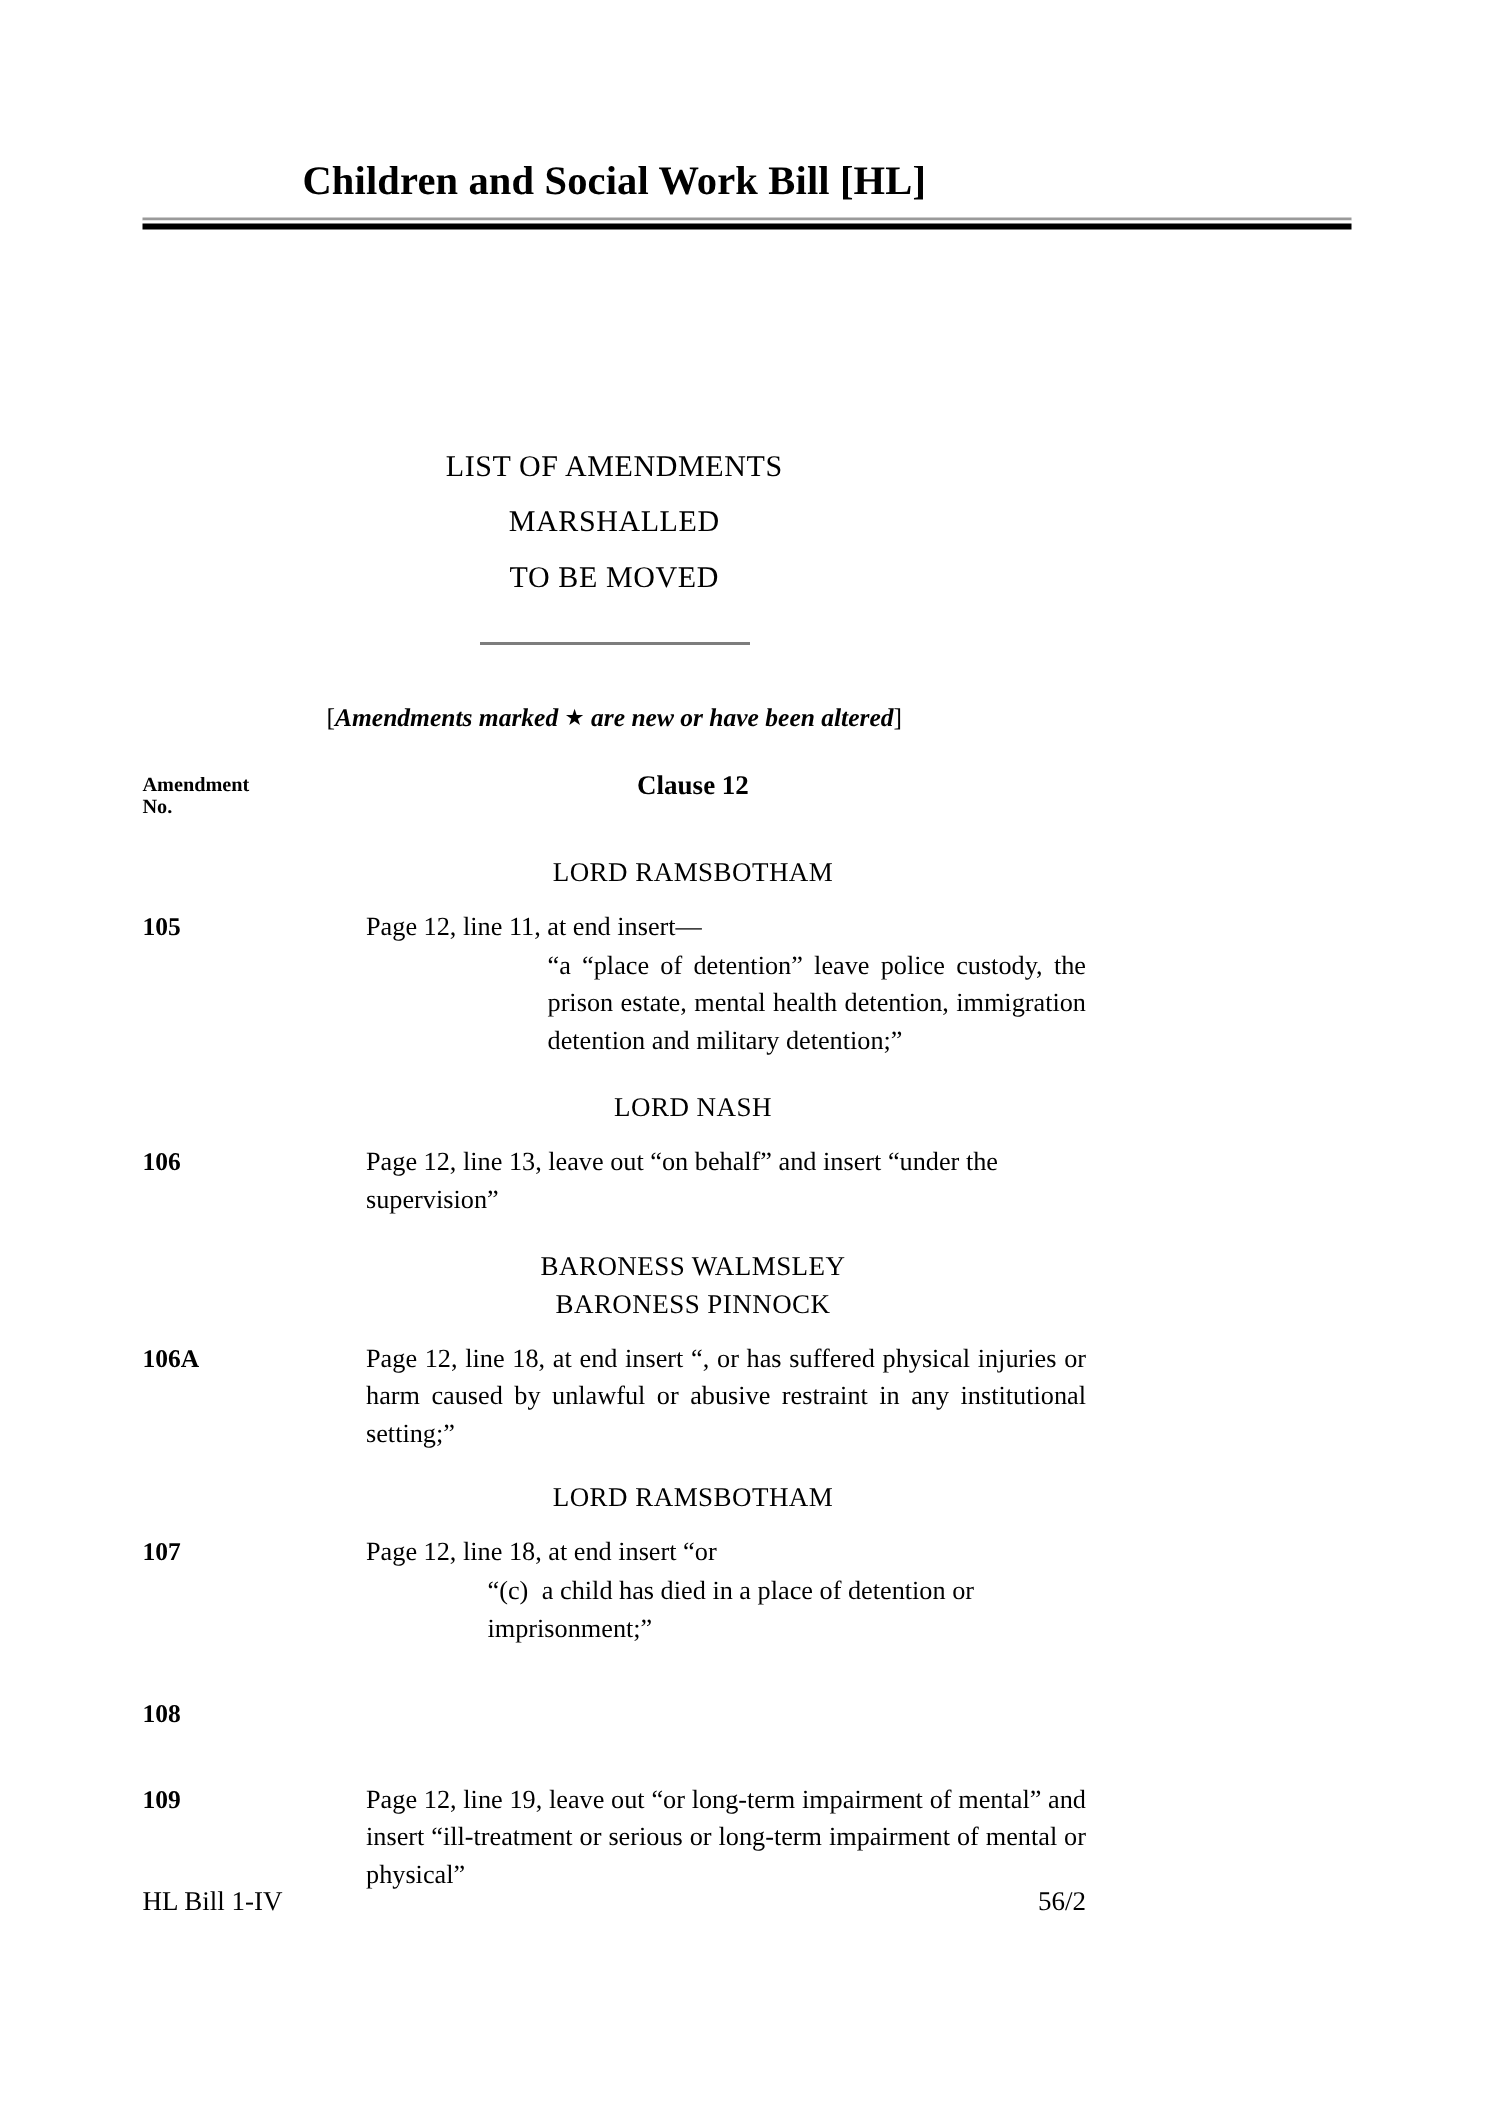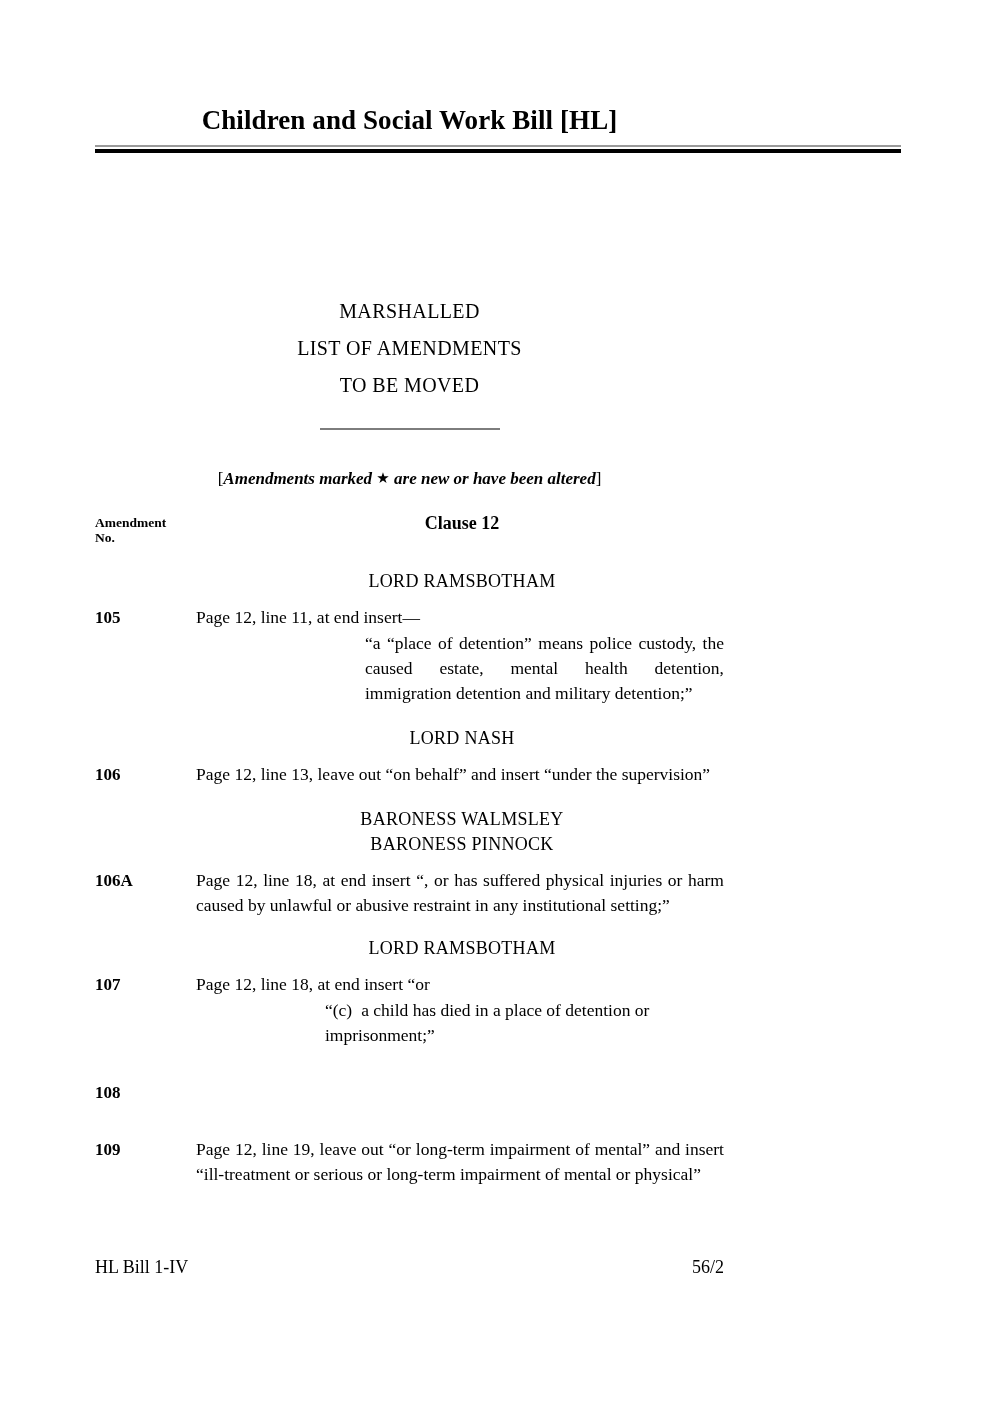--- a/index.html
+++ b/index.html
@@ -134,20 +134,21 @@
     left: 0;
     top: 0;
     font-size: 17px;
     font-weight: bold;
     line-height: 25px;
   }
   .entry .body {
     font-size: 17.5px;
     line-height: 25px;
     text-align: justify;
+    margin-left: 48px;
   }
   .entry .body.nojust { text-align: left; }
   .entry .body.ital { font-style: italic; }
 
   .quoted {
     margin-left: 169px;
     margin-top: 1px;
     font-size: 17.5px;
     line-height: 25px;
     text-align: justify;
@@ -183,42 +184,42 @@
 
   <h1 class="doc-title">Children and Social Work Bill [HL]</h1>
 
   <div class="title-rule">
     <div class="rule-thin"></div>
     <div class="rule-gap"></div>
     <div class="rule-thick"></div>
   </div>
 
   <div class="heading-block">
+    <div class="hline">LIST OF AMENDMENTS</div>
     <div class="hline">MARSHALLED</div>
-    <div class="hline">LIST OF AMENDMENTS</div>
     <div class="hline">TO BE MOVED</div>
     <div class="short-rule"></div>
   </div>
 
   <div class="marked-note"><span>[</span><span class="ital">Amendments marked </span><span class="star">★</span><span class="ital"> are new or have been altered</span><span>]</span></div>
 
   <div class="colhead">
     <div class="amend-no-label">
       <div>Amendment</div>
       <div>No.</div>
     </div>
     <div class="clause-title">Clause 12</div>
   </div>
 
   <div class="sponsor">LORD RAMSBOTHAM</div>
 
   <div class="entry">
     <span class="num">105</span>
     <div class="body nojust">Page 12, line 11, at end insert—</div>
-    <div class="quoted">“a “place of detention” means police custody, the caused estate, mental health detention, immigration detention and military detention;”</div>
+    <div class="quoted">“a “place of detention” leave police custody, the prison estate, mental health detention, immigration detention and military detention;”</div>
   </div>
 
   <div class="sponsor">LORD NASH</div>
 
   <div class="entry">
     <span class="num">106</span>
     <div class="body nojust">Page 12, line 13, leave out “on behalf” and insert “under the supervision”</div>
   </div>
 
   <div class="sponsor">

